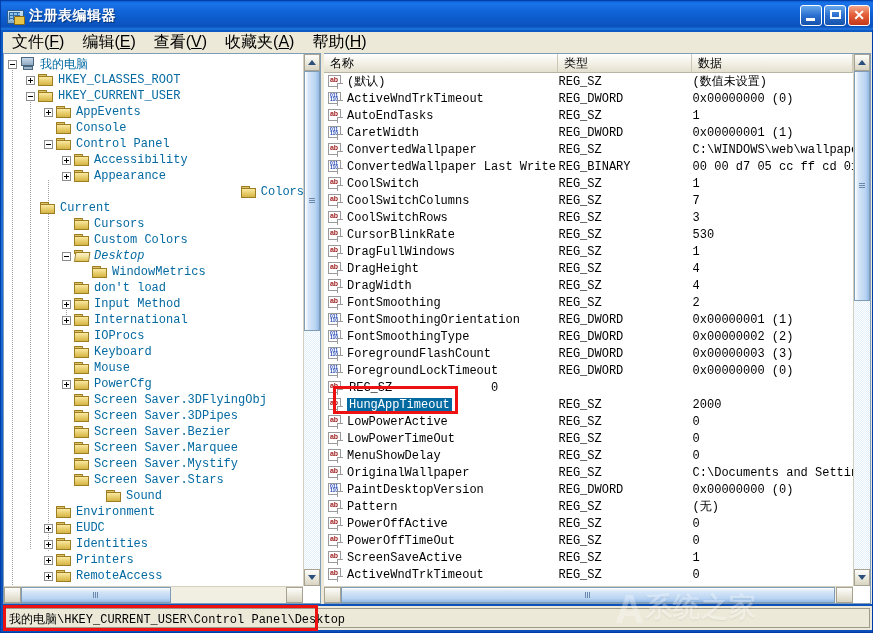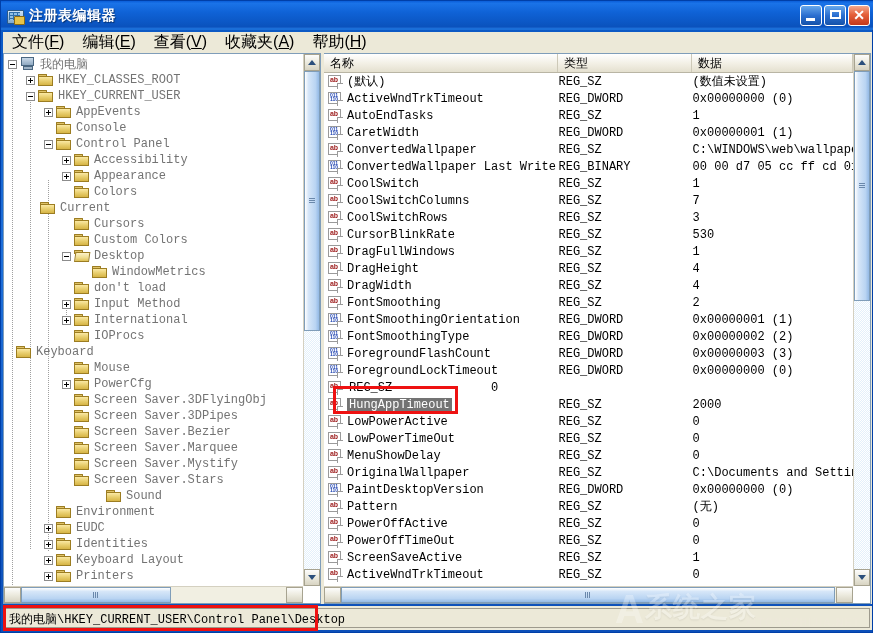--- a/index.html
+++ b/index.html
@@ -184,21 +184,21 @@
   }
   .pcicon .scr {
     position: absolute; left: 1px; top: 0px; width: 13px; height: 9px;
     background: linear-gradient(to bottom, #c9d9e8 0%, #8fa9c2 100%);
     border: 1px solid #4a6781; box-sizing: border-box;
   }
   .pcicon .base {
     position: absolute; left: 3px; top: 9px; width: 10px; height: 4px;
     background: #9fb3c6; border: 1px solid #4a6781; box-sizing: border-box;
   }
-  .tlabel { color: #737373; }
+  .tlabel { color: #0369a1; }
   .dottedv {
     position: absolute; width: 1px;
     background-image: linear-gradient(to bottom, #a0a0a0 50%, transparent 50%);
     background-size: 1px 2px;
   }
 
   
   #listpane {
     position: relative;
     width: 547px; height: 551px;
@@ -262,21 +262,21 @@
     content: "011"; font-size: 5px; color: #1a3fb0; display: block; line-height: 4px;
   }
   .valicon.dw .tag::after {
     content: "110"; font-size: 5px; color: #1a3fb0; display: block; line-height: 4px;
   }
   .valicon.dw .tag { background: none; }
   .cname { width: 222px; overflow: hidden; }
   .ctype { width: 140px; overflow: hidden; padding-left: 2px; }
   .cdata { width: 170px; overflow: hidden; padding-left: 2px; }
   .lrow.selected .cname span.nm {
-    background: #737373; color: #ffffff; padding: 0 2px;
+    background: #0369a1; color: #ffffff; padding: 0 2px;
   }
 
   
   .vscroll {
     position: absolute; top: 0; right: 0; width: 17px; bottom: 0;
     background: #f1efe2;
     border-left: 1px solid #d4d0c0;
     box-sizing: border-box;
   }
   .sb-btn {
@@ -514,21 +514,21 @@
             <div class="expander">
               <div class="hbar"></div>
               <div class="vbar"></div>
             </div>
             <div class="folder">
               <div class="tab"></div>
               <div class="bd"></div>
             </div>
             <span class="tlabel">Appearance</span>
           </div>
-          <div class="tnode" style="padding-left: 58px;">
+          <div class="tnode" style="padding-left: 58px; justify-content: flex-end;">
             <div class="expander none"></div>
             <div class="folder">
               <div class="tab"></div>
               <div class="bd"></div>
             </div>
             <span class="tlabel">Colors</span>
           </div>
           <div class="tnode" style="padding-left: 24px;">
             <div class="expander none"></div>
             <div class="folder">
@@ -546,21 +546,21 @@
             <span class="tlabel">Cursors</span>
           </div>
           <div class="tnode" style="padding-left: 58px;">
             <div class="expander none"></div>
             <div class="folder">
               <div class="tab"></div>
               <div class="bd"></div>
             </div>
             <span class="tlabel">Custom Colors</span>
           </div>
-          <div class="tnode" style="padding-left: 58px;">
+          <div class="tnode" style="padding-left: 58px; font-style: italic;">
             <div class="expander">
               <div class="hbar"></div>
             </div>
             <div class="folder open">
               <div class="tab"></div>
               <div class="bd"></div>
             </div>
             <span class="tlabel">Desktop</span>
           </div>
           <div class="tnode" style="padding-left: 76px;">
@@ -602,21 +602,21 @@
             <span class="tlabel">International</span>
           </div>
           <div class="tnode" style="padding-left: 58px;">
             <div class="expander none"></div>
             <div class="folder">
               <div class="tab"></div>
               <div class="bd"></div>
             </div>
             <span class="tlabel">IOProcs</span>
           </div>
-          <div class="tnode" style=" text-align: center;">
+          <div class="tnode" style="padding-left: 58px; text-align: center;">
             <div class="expander none"></div>
             <div class="folder">
               <div class="tab"></div>
               <div class="bd"></div>
             </div>
             <span class="tlabel">Keyboard</span>
           </div>
           <div class="tnode" style="padding-left: 58px;">
             <div class="expander none"></div>
             <div class="folder">
@@ -714,31 +714,20 @@
           <div class="tnode" style="padding-left: 40px;">
             <div class="expander">
               <div class="hbar"></div>
               <div class="vbar"></div>
             </div>
             <div class="folder">
               <div class="tab"></div>
               <div class="bd"></div>
             </div>
             <span class="tlabel">Identities</span>
-          </div>
-          <div class="tnode" style="padding-left: 40px;">
-            <div class="expander">
-              <div class="hbar"></div>
-              <div class="vbar"></div>
-            </div>
-            <div class="folder">
-              <div class="tab"></div>
-              <div class="bd"></div>
-            </div>
-            <span class="tlabel">Keyboard Layout</span>
           </div>
           <div class="tnode" style="padding-left: 40px;">
             <div class="expander">
               <div class="hbar"></div>
               <div class="vbar"></div>
             </div>
             <div class="folder">
               <div class="tab"></div>
               <div class="bd"></div>
             </div>

